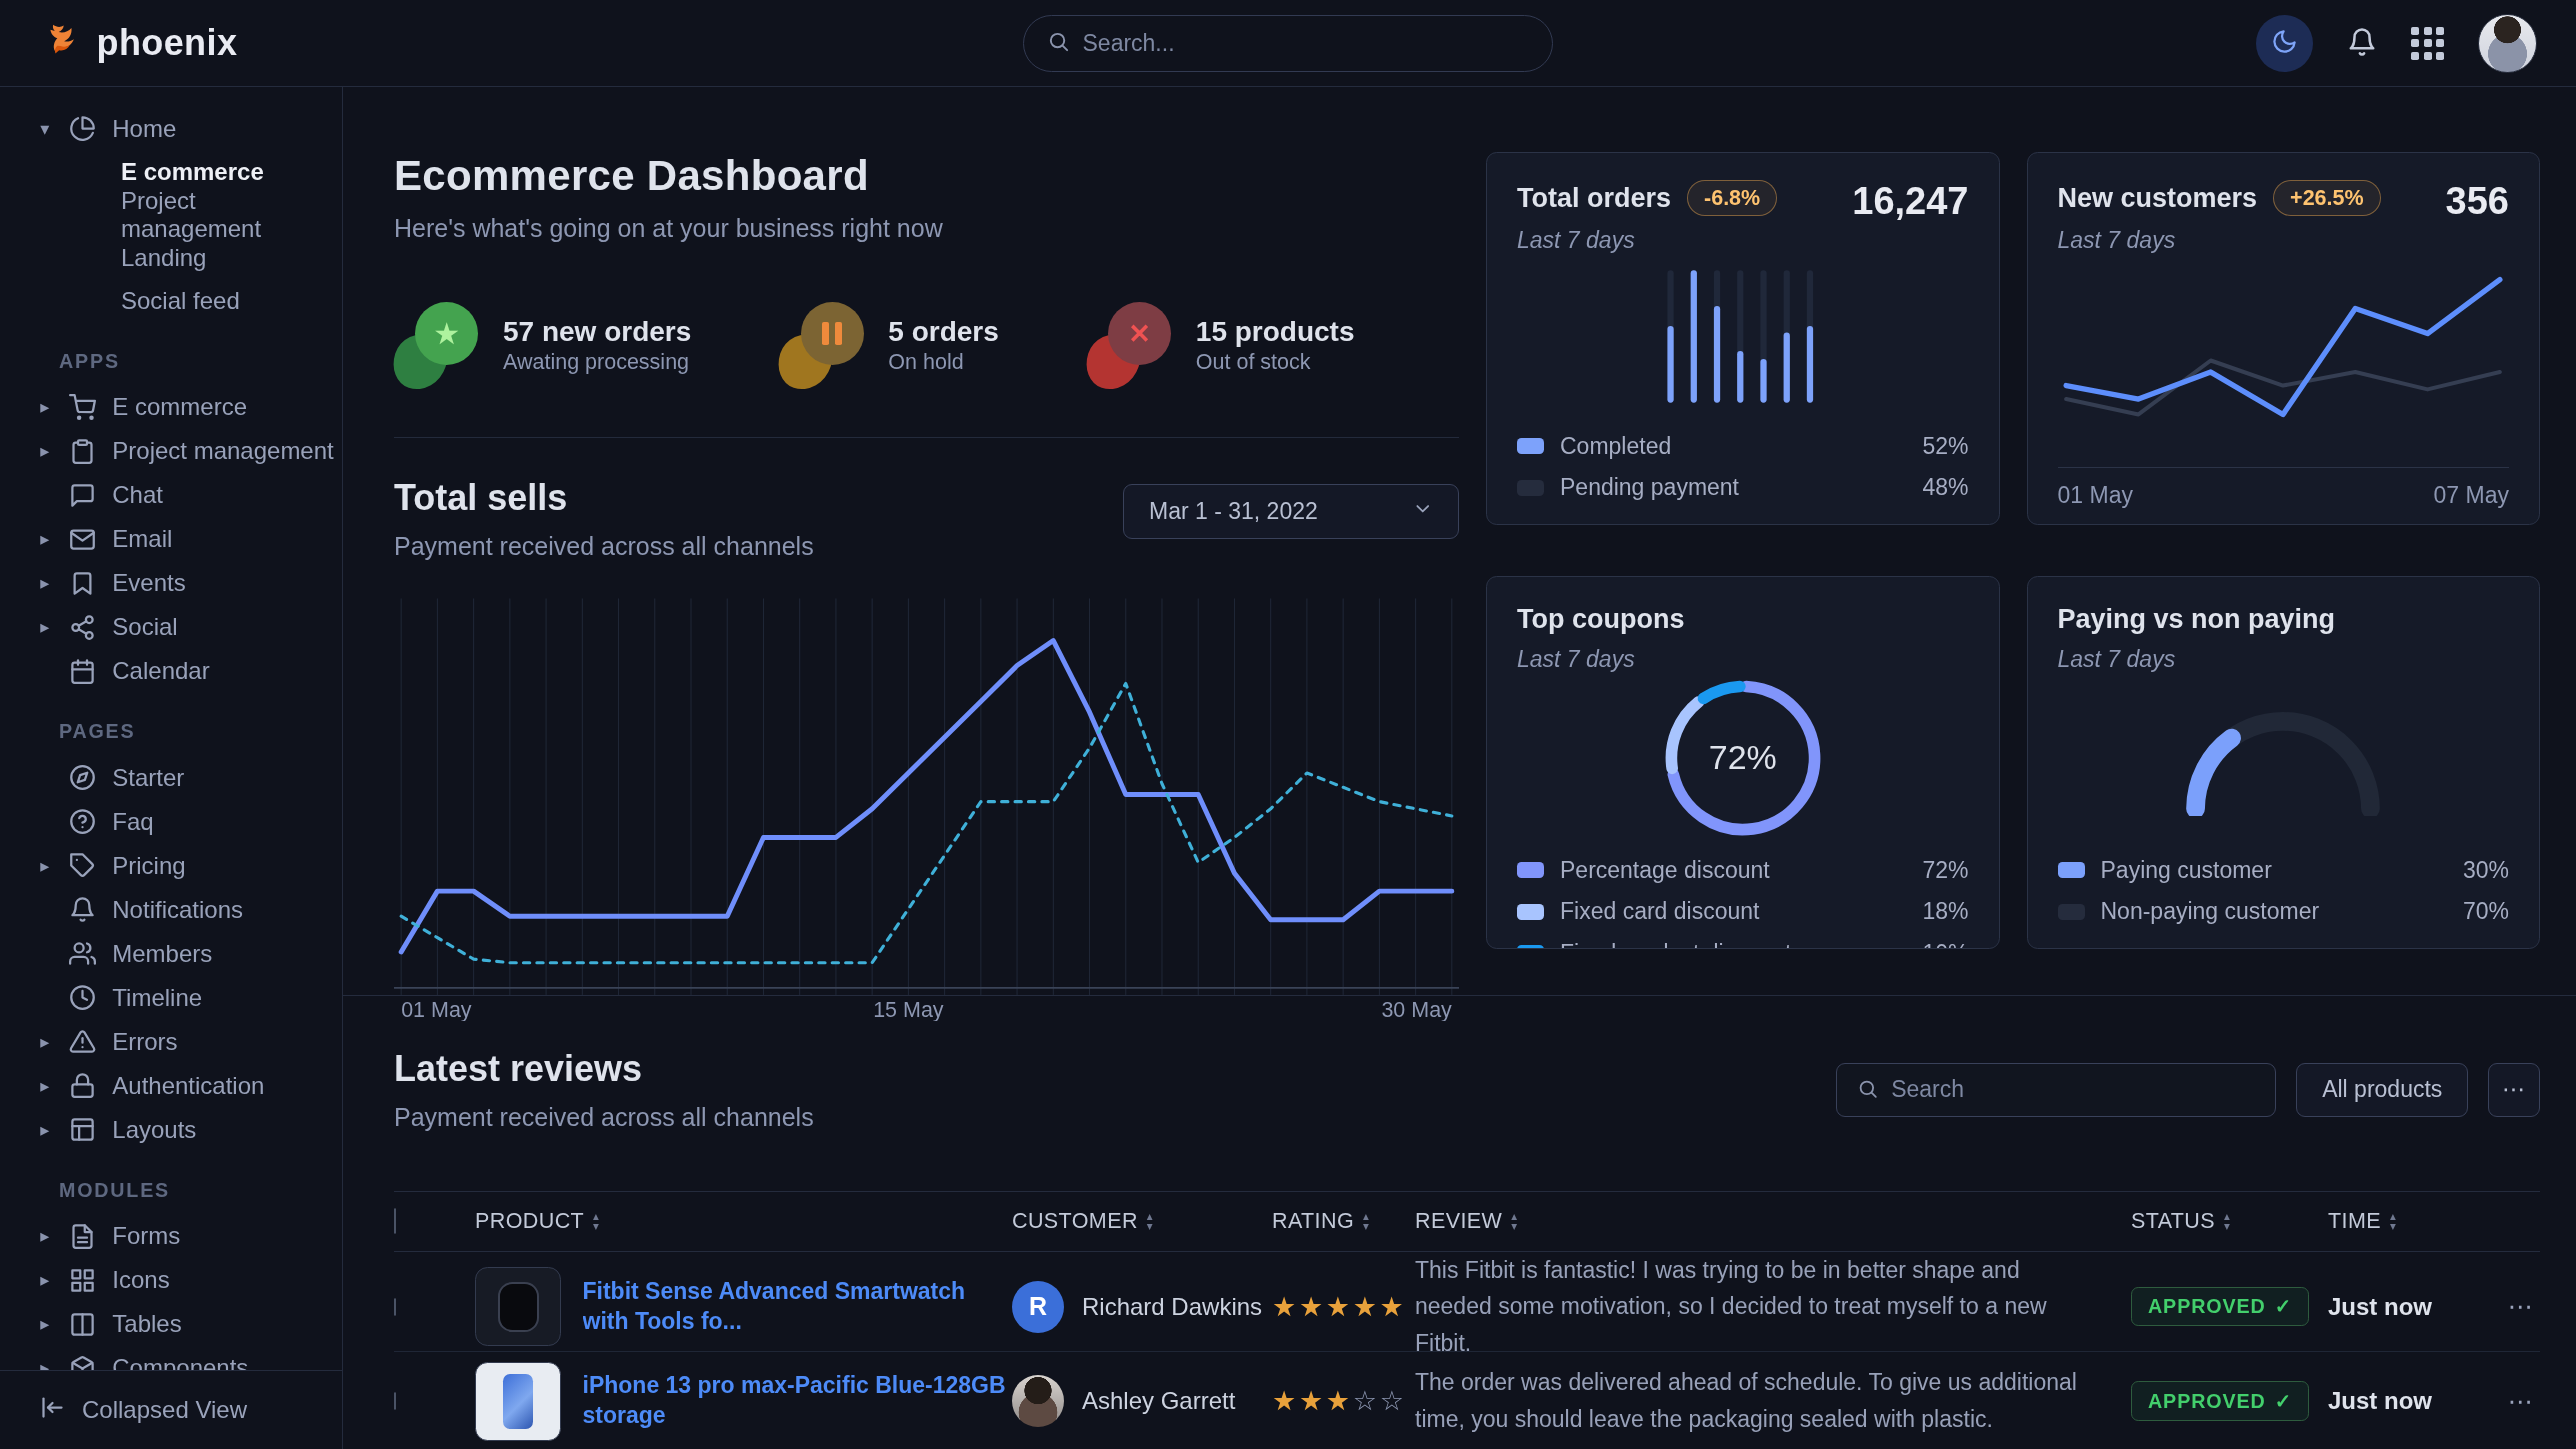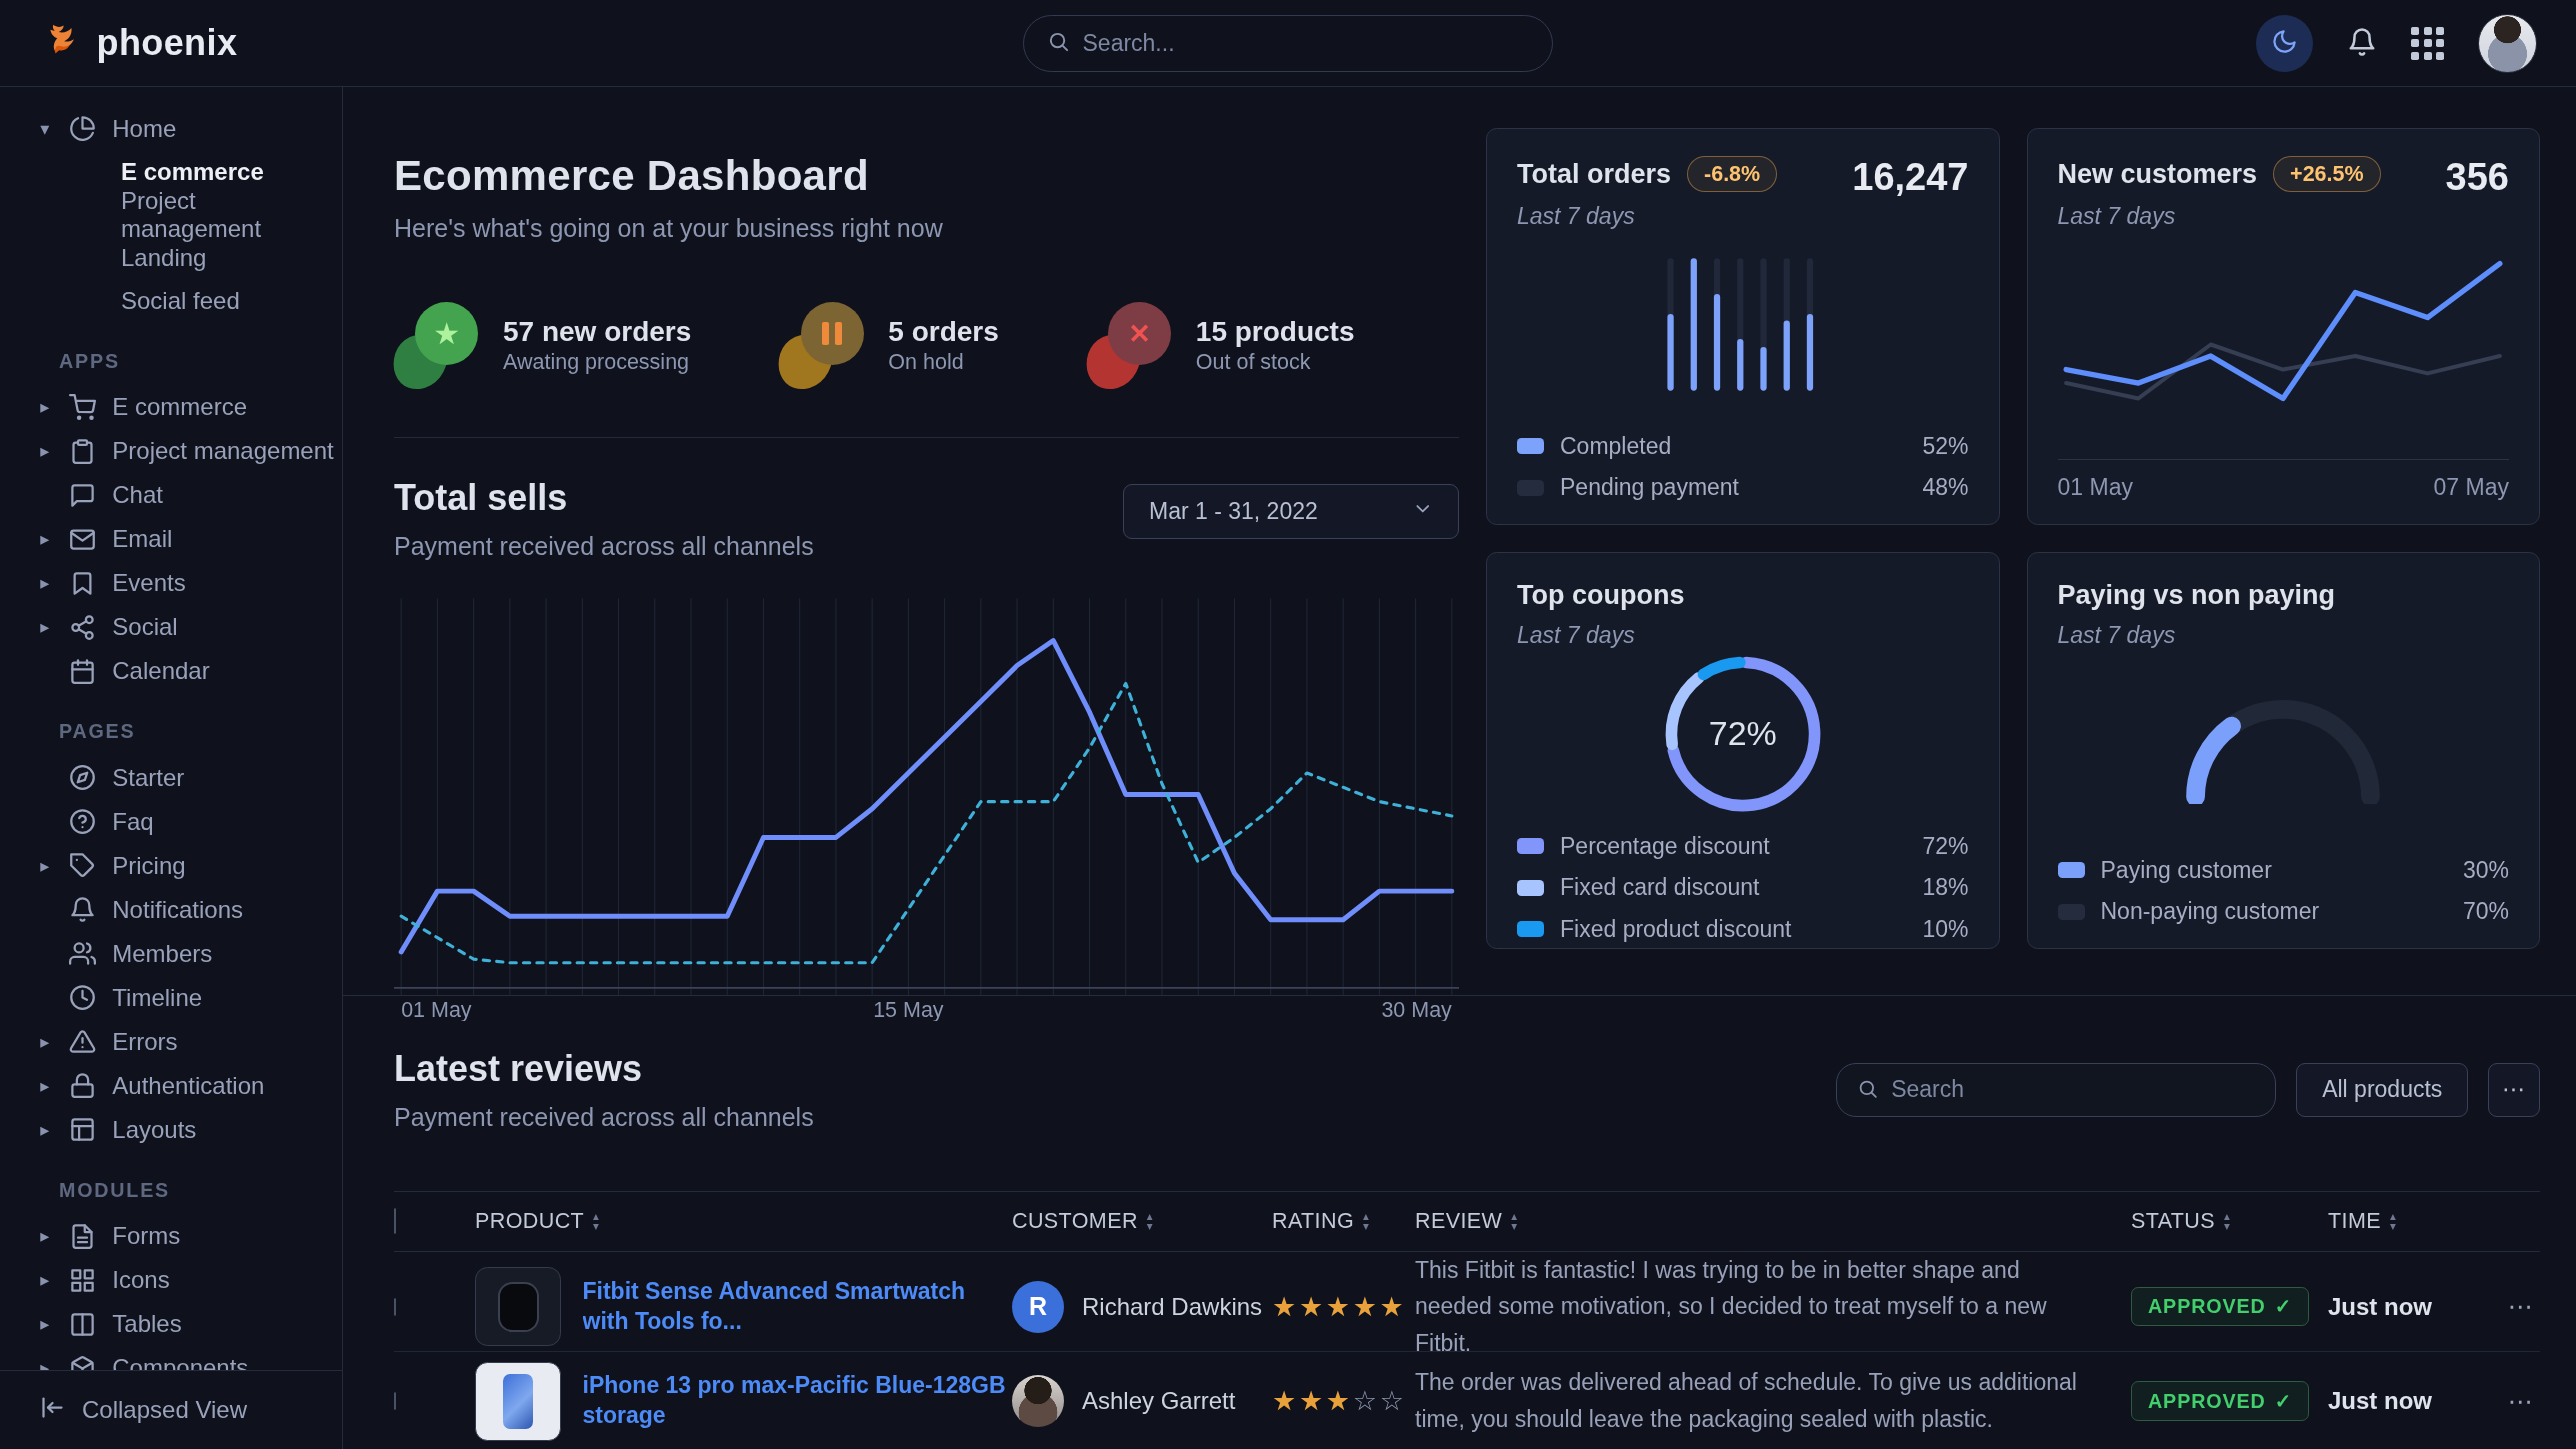--- a/index.html
+++ b/index.html
@@ -108,21 +108,21 @@
     margin-top:7.2px; height:55px; min-width:336px; border:0.9px solid #39415a; border-radius:9px;
     display:flex; align-items:center; justify-content:space-between; gap:27px;
     padding:0 25px; font-size:23px; color:#b9c0d3; cursor:pointer; background:#141826;
   }
   .date-select svg { color:#9aa3bb; }
   .sells-chart { margin-top:32px; display:block; }
   
   .right-col { flex:1; display:grid; grid-template-columns:1fr 1fr; grid-template-rows:397px 397px; gap:27px; }
   .card {
     background:#151a28; border:0.9px solid #2b3347; border-radius:10.7px;
-    padding:27px 30px 23px; display:flex; flex-direction:column; overflow:hidden;
+    padding:27px 30px 23px; display:flex; flex-direction:column; overflow:hidden;margin-top:24px;
   }
   .card-head { display:flex; justify-content:space-between; align-items:flex-start; }
   .card-title-row { display:flex; align-items:center; gap:16px; }
   .card-title { font-size:27px; font-weight:700; color:#dfe3ec; }
   .badge-warn {
     font-size:21.5px; font-weight:700; color:#fec370;
     border:0.9px solid rgba(240,170,80,.45); background:rgba(240,170,80,.07);
     border-radius:19.7px; padding:4.5px 16px;
   }
   .card-value { font-size:38px; font-weight:700; color:#e9ebf2; }
@@ -139,21 +139,21 @@
   }
   .donut-wrap { position:relative; display:flex; align-items:center; justify-content:center; }
   .donut-center {
     position:absolute; font-size:34px; color:#dfe3ec; font-weight:400;
   }
   
   .reviews { padding:52px 36px 0 51px; }
   .reviews-head { display:flex; justify-content:space-between; align-items:center; }
   .reviews-tools { display:flex; align-items:center; gap:19.7px; }
   .table-search {
-    width:440px; height:54px; border:0.9px solid #39415a; border-radius:20px;
+    width:440px; height:54px; border:0.9px solid #39415a; border-radius:9px;
     display:flex; align-items:center; gap:12.5px; padding:0 19.7px; background:#11151f;
   }
   .table-search svg { color:#8b94ad; }
   .table-search input {
     background:transparent; border:none; outline:none; color:#c6ccdc; font-size:23px; width:100%;
     font-family:inherit;
   }
   .table-search input::placeholder { color:#7e88a2; }
   .btn-ghost {
     height:54px; padding:0 25px; border:0.9px solid #39415a; border-radius:9px;

